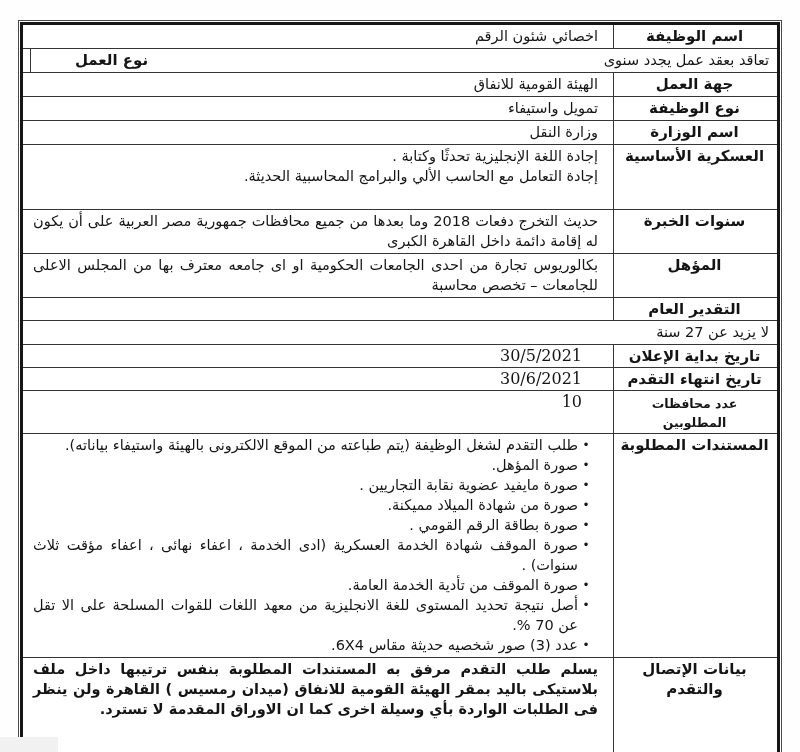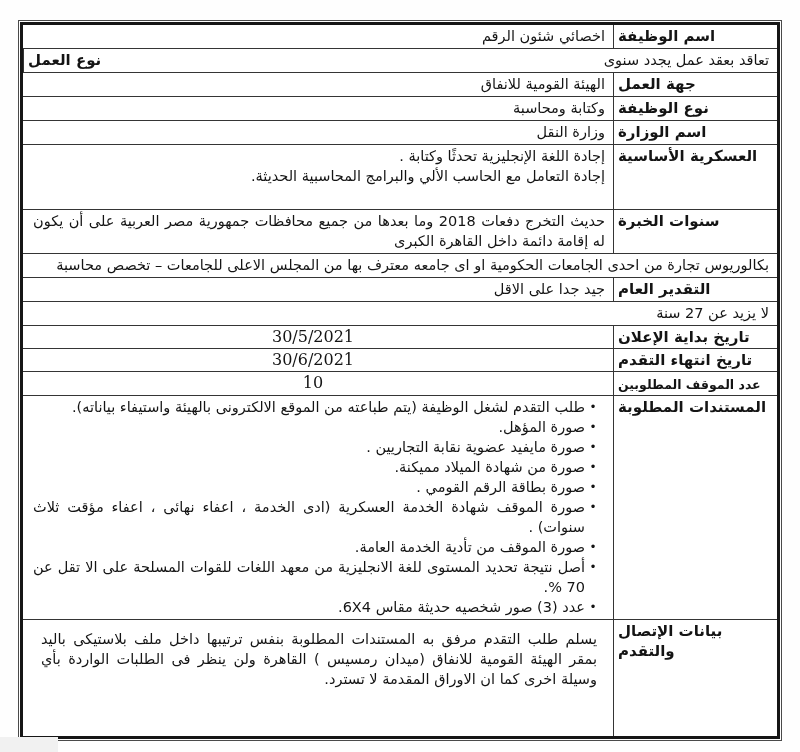--- a/index.html
+++ b/index.html
@@ -28,52 +28,52 @@
   .row { display: flex; border-top: 1px solid #353535; }
   .row:first-child { border-top: none; }
   .cell { box-sizing: border-box; }
   .label {
     flex: 0 0 164px;
     width: 164px;
     padding: 1px 6px 1px 4px;
     font-weight: bold;
     font-size: 15px;
     line-height: 20px;
-    text-align: left;
+    text-align: center;
     border-left: 1px solid #353535;
+    margin-left: 7px;
   }
   .label.sm { font-size: 12.5px; line-height: 19px; padding-top: 3px; }
   .value {
     flex: 1 1 auto;
     min-width: 0;
     padding: 1px 8px 2px 10px;
     font-size: 14.5px;
     line-height: 20px;
     text-align: right;
   }
   .value.just { text-align: justify; }
   .value.num {
     font-family: "DejaVu Serif", serif;
     font-size: 16px;
     line-height: 19px;
     padding-left: 14px;
     padding-right: 24px;
-    text-align: center;
   }
   .skills { min-height: 64px; padding-left: 40px; }
   .contact-cell { min-height: 116px; }
   .bullets { padding-right: 12px; }
   .bullet { display: flex; text-align: justify; }
   .dot {
     flex: 0 0 16px; width: 16px;
     text-align: center;
     font-size: 12px; line-height: 20px;
   }
   .btext { flex: 1 1 auto; min-width: 0; }
-  .contact-cell p { margin: 8px; text-align: justify; }
+  .contact-cell p { margin: 0; text-align: justify; font-weight: bold; }
   .contact-cell p.center-last { text-align-last: center; }
   .smudge {
     position: absolute; left: 0; bottom: 0;
     width: 58px; height: 15px;
     background: #f1f1f1;
   }
 </style>
 </head>
 <body>
 
@@ -90,21 +90,21 @@
       <div class="cell label">نوع العمل</div>
     </div>
 
     <div class="row">
       <div class="cell label">جهة العمل</div>
       <div class="cell value">الهيئة القومية للانفاق</div>
     </div>
 
     <div class="row">
       <div class="cell label">نوع الوظيفة</div>
-      <div class="cell value">وكتابة ومحاسبة</div>
+      <div class="cell value">تمويل واستيفاء</div>
     </div>
 
     <div class="row">
       <div class="cell label">اسم الوزارة</div>
       <div class="cell value">وزارة النقل</div>
     </div>
 
     <div class="row">
       <div class="cell label">العسكرية الأساسية</div>
       <div class="cell value skills">
@@ -112,44 +112,44 @@
         <div>إجادة  التعامل مع الحاسب الألي والبرامج المحاسبية الحديثة.</div>
       </div>
     </div>
 
     <div class="row">
       <div class="cell label">سنوات الخبرة</div>
       <div class="cell value just">حديث التخرج دفعات 2018 وما بعدها من جميع محافظات جمهورية مصر العربية  على أن يكون له إقامة دائمة داخل القاهرة الكبرى</div>
     </div>
 
     <div class="row">
+      <div class="cell label">المؤهل</div>
       <div class="cell value just">بكالوريوس تجارة من احدى الجامعات الحكومية او اى جامعه معترف بها من المجلس الاعلى للجامعات – تخصص محاسبة</div>
     </div>
 
     <div class="row">
       <div class="cell label">التقدير  العام</div>
-      <div class="cell value">جيد جدا على الاقل</div>
     </div>
 
     <div class="row">
       <div class="cell value">لا يزيد عن 27 سنة</div>
     </div>
 
     <div class="row">
       <div class="cell label">تاريخ بداية الإعلان</div>
       <div class="cell value num">30/5/2021</div>
     </div>
 
     <div class="row">
       <div class="cell label">تاريخ انتهاء التقدم</div>
       <div class="cell value num">30/6/2021</div>
     </div>
 
     <div class="row">
-      <div class="cell label sm">عدد الموقف المطلوبين</div>
+      <div class="cell label sm">عدد محافظات المطلوبين</div>
       <div class="cell value num">10</div>
     </div>
 
     <div class="row">
       <div class="cell label">المستندات المطلوبة</div>
       <div class="cell value bullets">
         <div class="bullet">
           <span class="dot">•</span>
           <span class="btext">طلب التقدم لشغل الوظيفة (يتم طباعته من الموقع الالكترونى بالهيئة واستيفاء بياناته).</span>
         </div>

